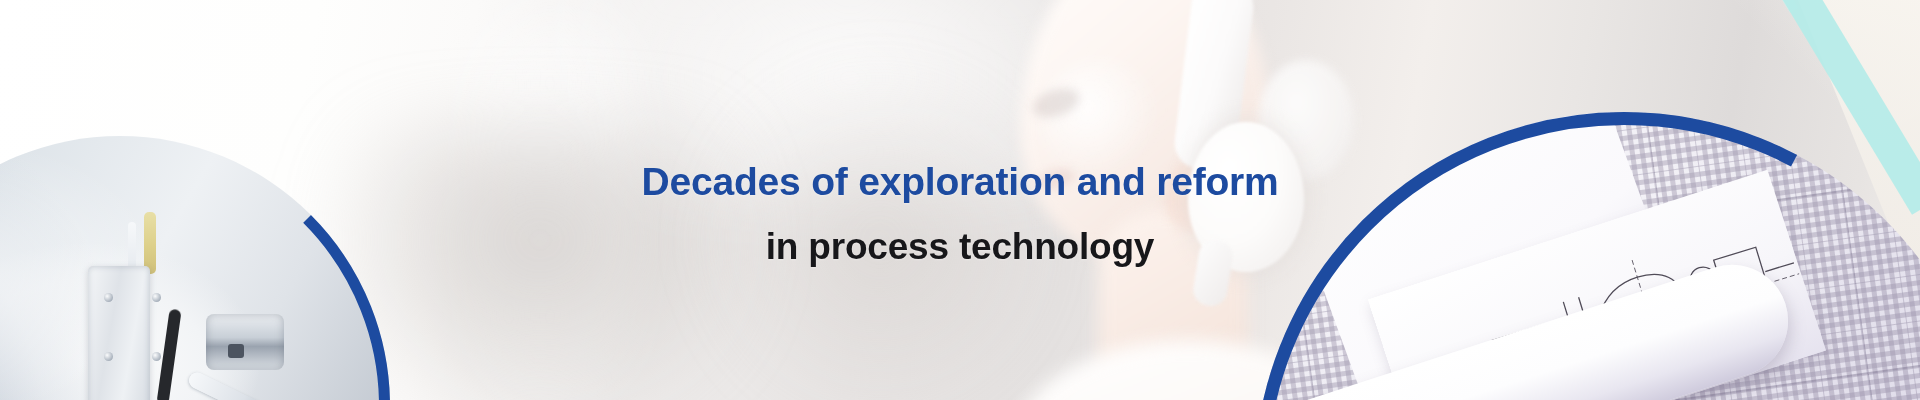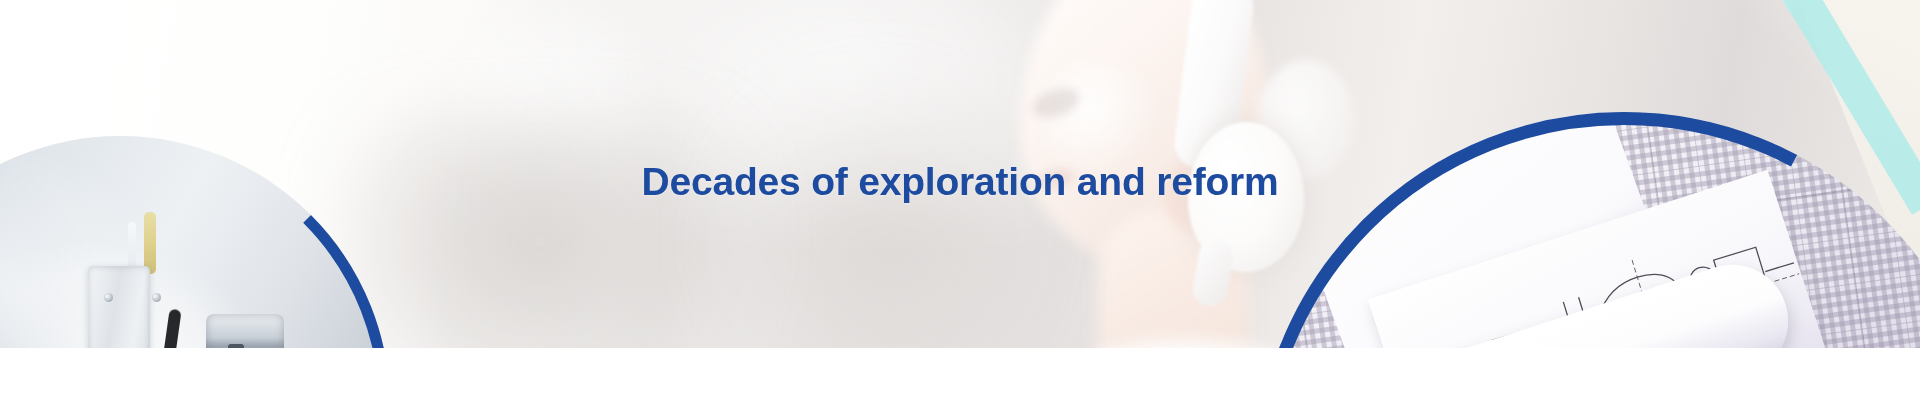--- a/index.html
+++ b/index.html
@@ -6,21 +6,21 @@
   * { margin:0; padding:0; box-sizing:border-box; }
   html, body {
     width:1920px; height:400px;
     overflow:hidden;
     font-family:"Liberation Sans", sans-serif;
     background:#ffffff;
   }
 
   .banner {
     position:relative;
-    width:1920px; height:348px;
+    width:1920px; height:400px;
     overflow:hidden;
     background:#fdfdfc;
   }
 
   
   .bg-layer { position:absolute; inset:0; overflow:hidden; }
 
   .bg-base {
     position:absolute; inset:0;
     background:
@@ -483,15 +483,16 @@
       <div class="roll roll-1"></div>
 
       <span class="tech-text tt-5">+0.2</span>
 
     </div>
   </div>
   <div class="arc-right"></div>
 
   <div class="headline">
     <span class="headline-line1">Decades of exploration and reform</span>
+    <span class="headline-line2">in process technology</span>
   </div>
 
 </div>
 
 </body></html>

